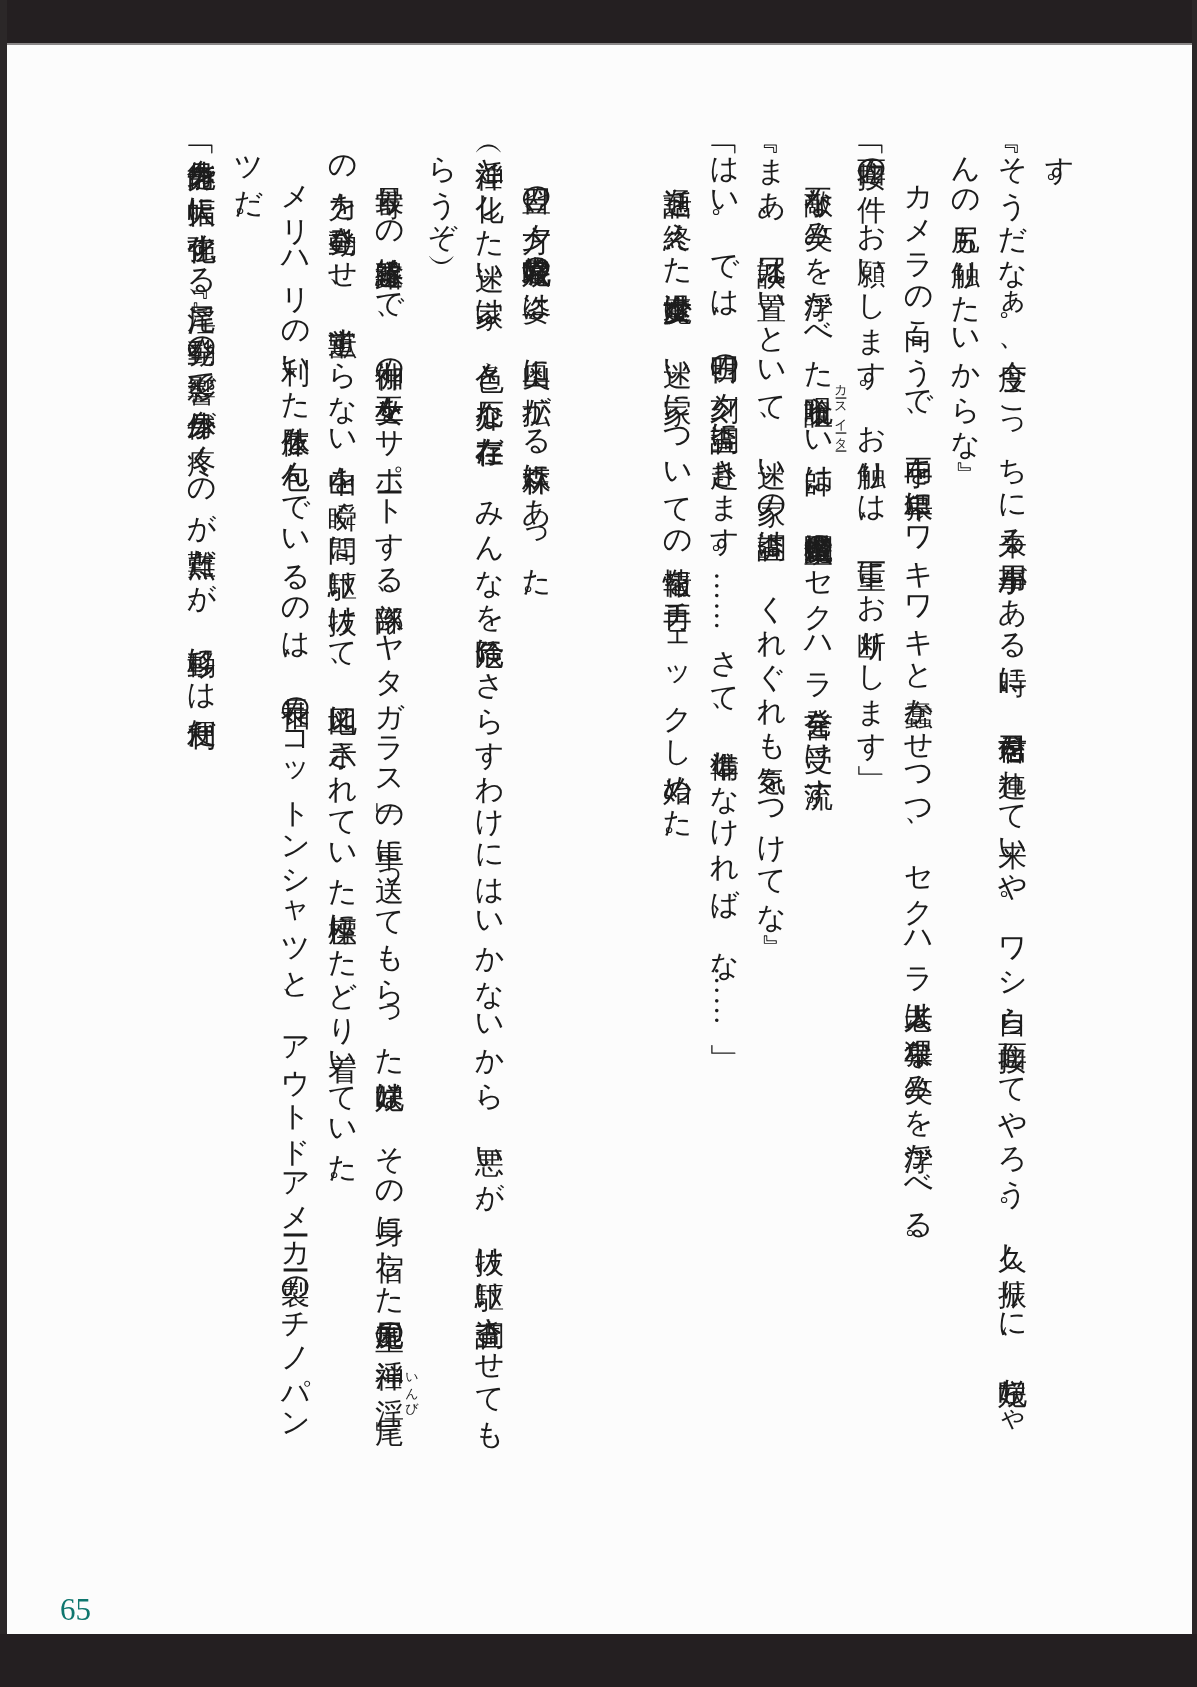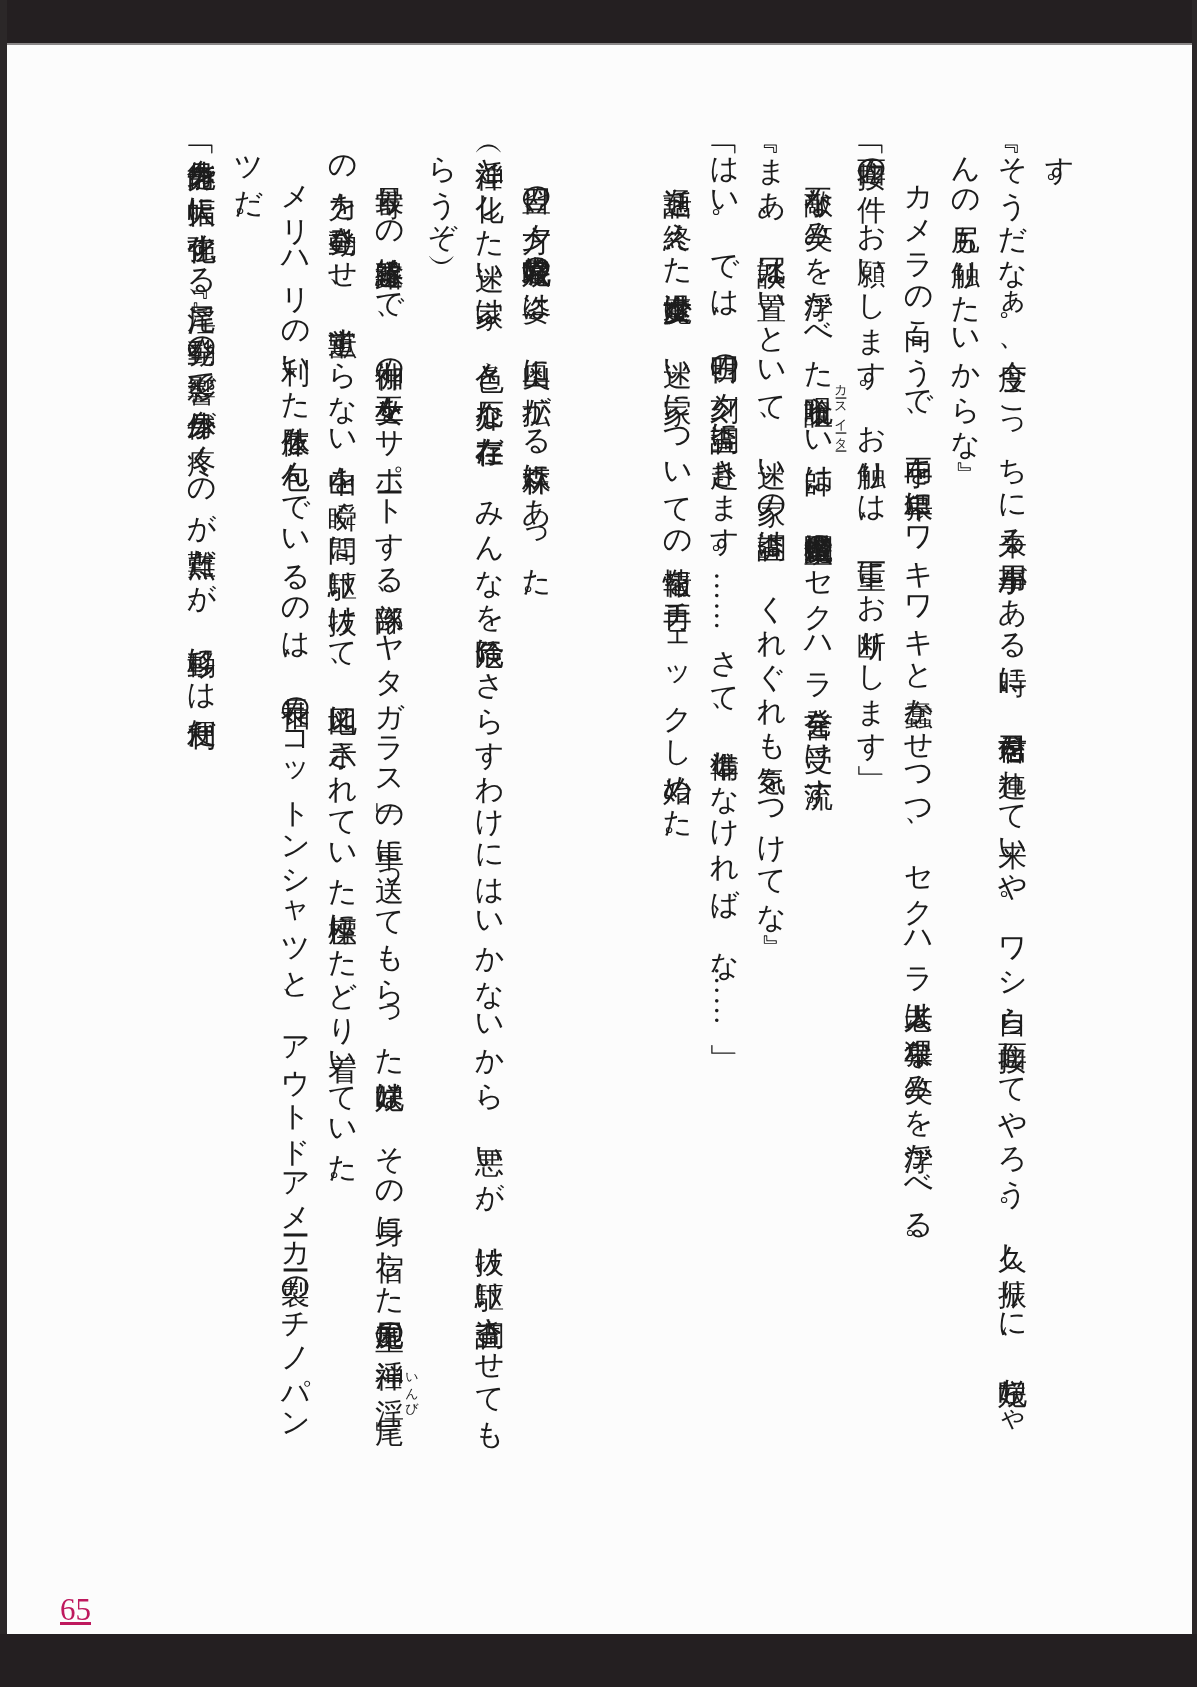--- a/index.html
+++ b/index.html
@@ -68,22 +68,21 @@
     font-size: 13px;
     letter-spacing: 0;
     font-family: "Liberation Serif", "DejaVu Serif", serif;
   }
   .page-number {
     position: absolute;
     left: 60px;
     top: 1592px;
     font-family: "Liberation Serif", "DejaVu Serif", serif;
     font-size: 31px;
-    color: #be185d;
-    text-decoration: underline;
+    color: #0f766e;
   }
 </style>
 </head>
 <body>
 
 <div class="frame">
   <div class="bar-top"></div>
   <div class="edge-left"></div>
   <div class="edge-right"></div>
 

